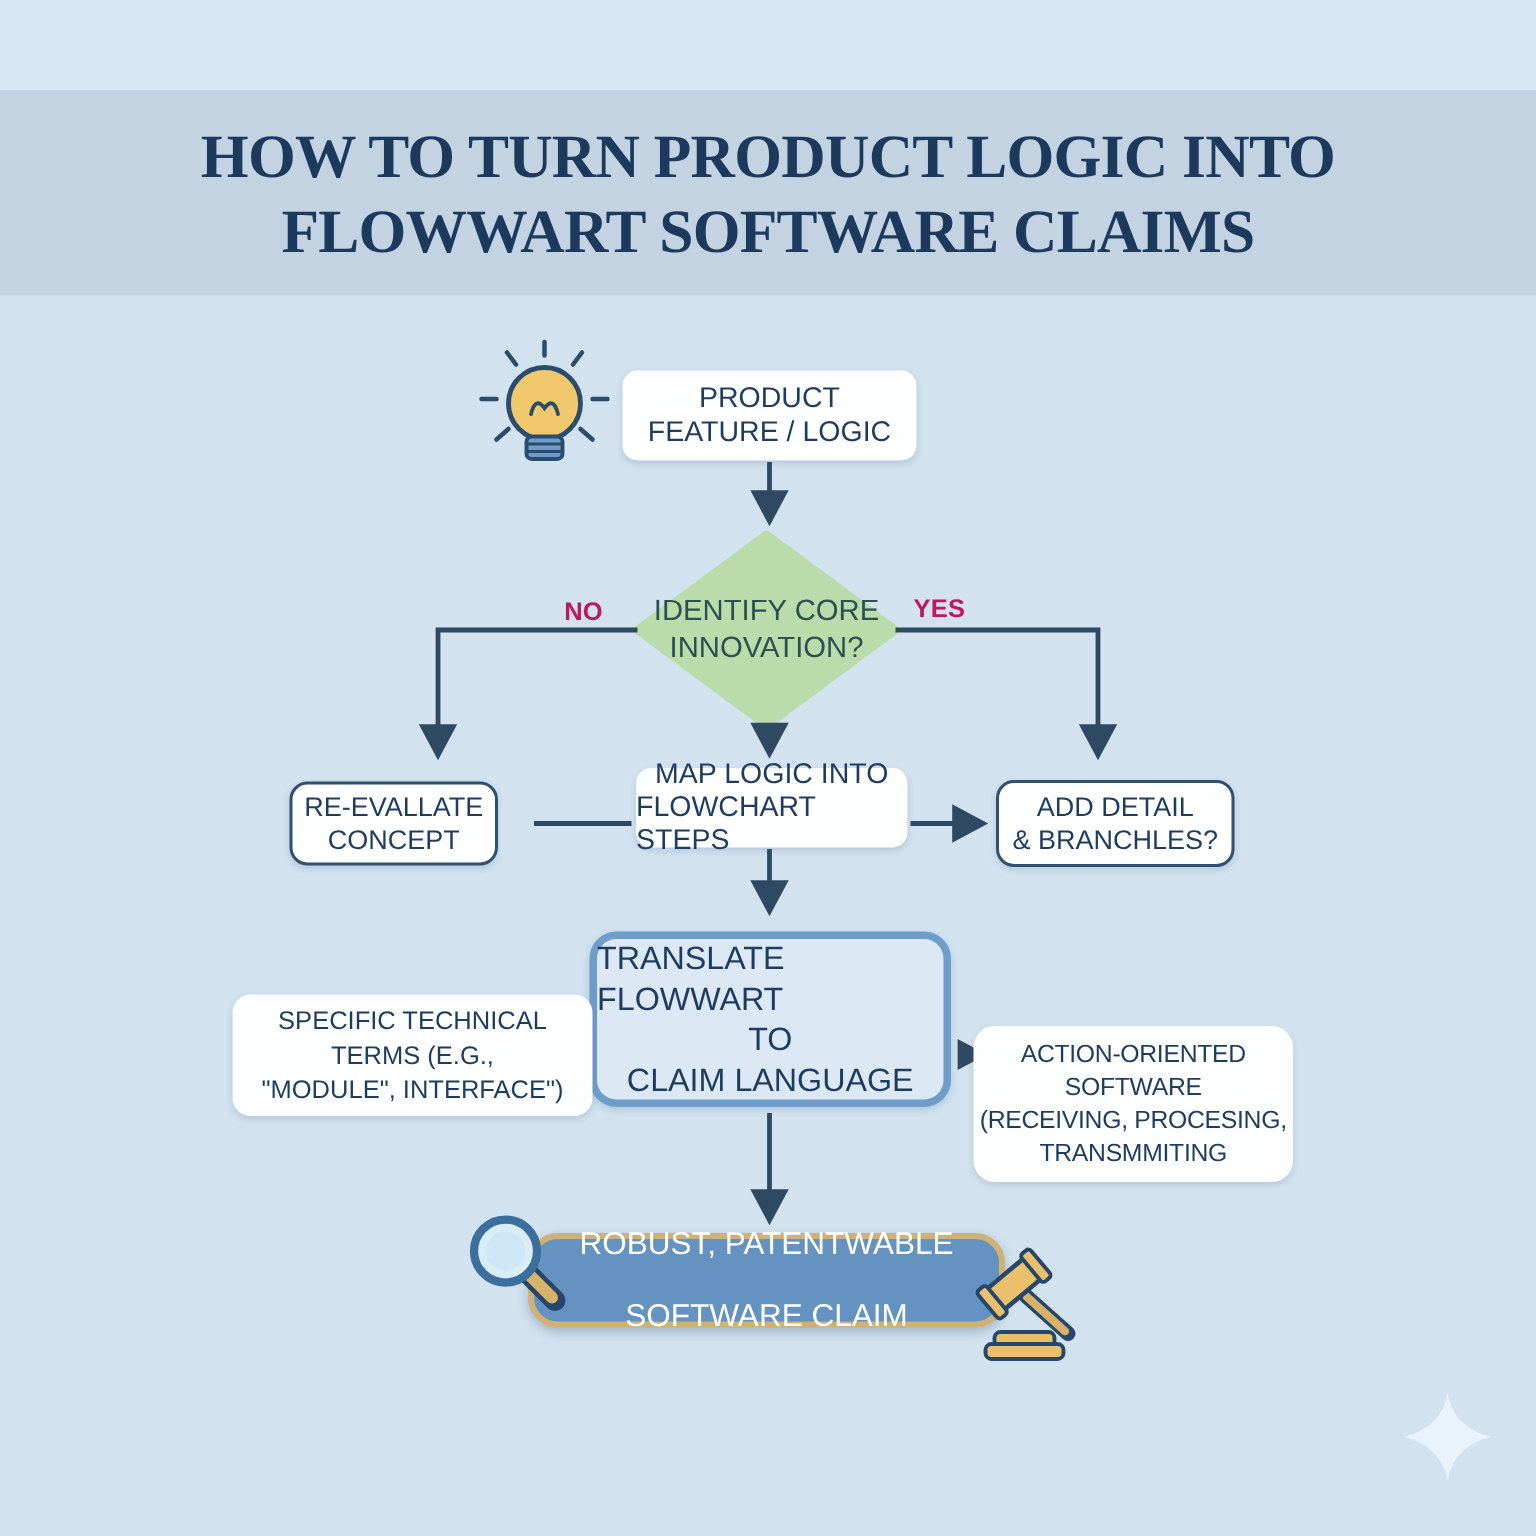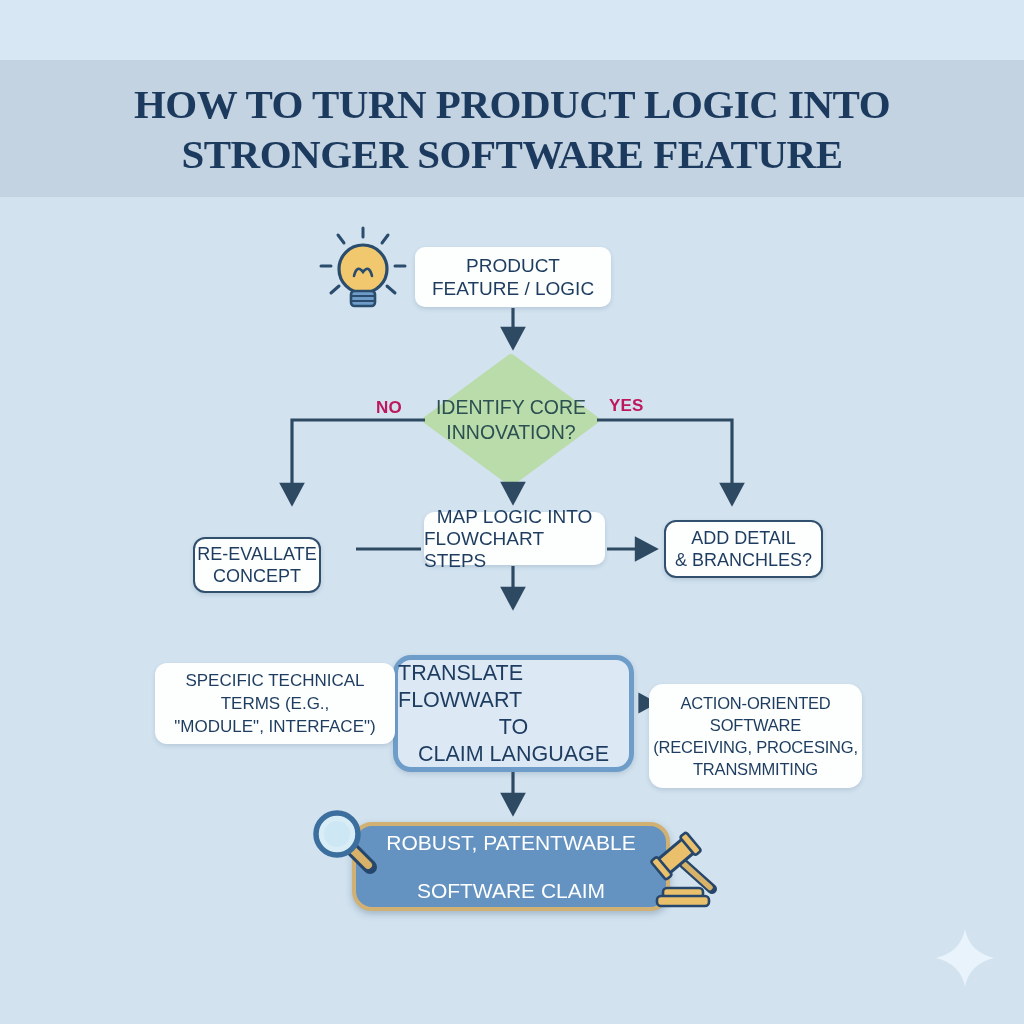--- a/index.html
+++ b/index.html
@@ -42,21 +42,21 @@
 </style>
 </head>
 <body>
 
 <div class="stage">
 
   <div class="main-bg"></div>
 
   <div class="banner">
     <div class="t-line">HOW TO TURN PRODUCT LOGIC INTO</div>
-    <div class="t-line">STRONGER SOFTWARE FEATURE</div>
+    <div class="t-line">FLOWWART SOFTWARE CLAIMS</div>
   </div>
 
   <svg class="conn" width="1024" height="1024" viewBox="0 0 1024 1024">
     <defs>
       <marker id="ah" markerWidth="9" markerHeight="9" refX="6.5" refY="4.5" orient="auto">
         <path d="M0.5 0.5 L8 4.5 L0.5 8.5 Z" fill="#2e4a63"></path>
       </marker>
     </defs>
 
     <polygon points="511,358 595,420 511,482 427,420" fill="#b9dcaa" stroke="#b9dcaa" stroke-width="8" stroke-linejoin="round"></polygon>
@@ -98,55 +98,55 @@
   </svg>
 
   <div class="node" style="left:427px;top:384px;width:168px;height:72px;font-size:19.5px;line-height:25px;">
     <div class="dtext">IDENTIFY CORE</div>
     <div class="dtext">INNOVATION?</div>
   </div>
 
   <div class="branch-label" style="left:356px;top:398px;width:46px;text-align:right;">NO</div>
   <div class="branch-label" style="left:609px;top:396px;width:52px;text-align:left;">YES</div>
 
-  <div class="node white-box outlined" style="left:193px;top:521px;width:128px;height:56px;border-radius:12px;font-size:18px;line-height:22px;margin-top:16px;">
+  <div class="node white-box outlined" style="left:193px;top:521px;width:139px;height:56px;border-radius:12px;font-size:18px;line-height:22px;">
     <div>RE-EVALLATE</div>
     <div>CONCEPT</div>
   </div>
 
   <div class="node white-box" style="left:424px;top:512px;width:181px;height:53px;border-radius:10px;font-size:19px;line-height:22px;">
     <div>MAP LOGIC INTO</div>
     <div>FLOWCHART STEPS</div>
   </div>
 
   <div class="node white-box outlined" style="left:664px;top:520px;width:159px;height:58px;border-radius:12px;font-size:18px;line-height:22px;">
     <div>ADD DETAIL</div>
     <div>&amp; BRANCHLES?</div>
   </div>
 
-  <div class="node translate-box" style="left:393px;top:621px;width:241px;height:117px;font-size:21.5px;line-height:27px;margin-top:34px;">
+  <div class="node translate-box" style="left:393px;top:621px;width:241px;height:117px;font-size:21.5px;line-height:27px;">
     <div>TRANSLATE FLOWWART</div>
     <div>TO</div>
     <div>CLAIM LANGUAGE</div>
   </div>
 
   <div class="node white-box" style="left:155px;top:663px;width:240px;height:81px;border-radius:12px;font-size:17px;line-height:23px;">
     <div>SPECIFIC TECHNICAL</div>
     <div>TERMS (E.G.,</div>
     <div>"MODULE", INTERFACE")</div>
   </div>
 
   <div class="node white-box" style="left:649px;top:684px;width:213px;height:104px;border-radius:14px;font-size:16.5px;line-height:22px;letter-spacing:-0.2px;">
     <div>ACTION-ORIENTED</div>
     <div>SOFTWARE</div>
     <div>(RECEIVING, PROCESING,</div>
     <div>TRANSMMITING</div>
   </div>
 
-  <div class="node result-box" style="left:352px;top:822px;width:318px;height:89px;font-size:21px;line-height:26px;gap:22px;">
+  <div class="node result-box" style="left:352px;top:822px;width:318px;height:63px;font-size:21px;line-height:26px;gap:22px;">
     <div>ROBUST, PATENTWABLE</div>
     <div>SOFTWARE CLAIM</div>
   </div>
 
   <svg class="icon" style="left:303px;top:800px;" width="85" height="85" viewBox="0 0 85 85">
     <path d="M50 50 L67 67" stroke="#26476b" stroke-width="14" stroke-linecap="round"></path>
     <path d="M50.5 50.5 L65 65" stroke="#d8b269" stroke-width="8" stroke-linecap="round"></path>
     <circle cx="34" cy="34" r="21" fill="#d9edf6" stroke="#3c6f9e" stroke-width="5.5"></circle>
     <circle cx="34" cy="34" r="13" fill="#c6e4f2" opacity="0.65"></circle>
   </svg>

